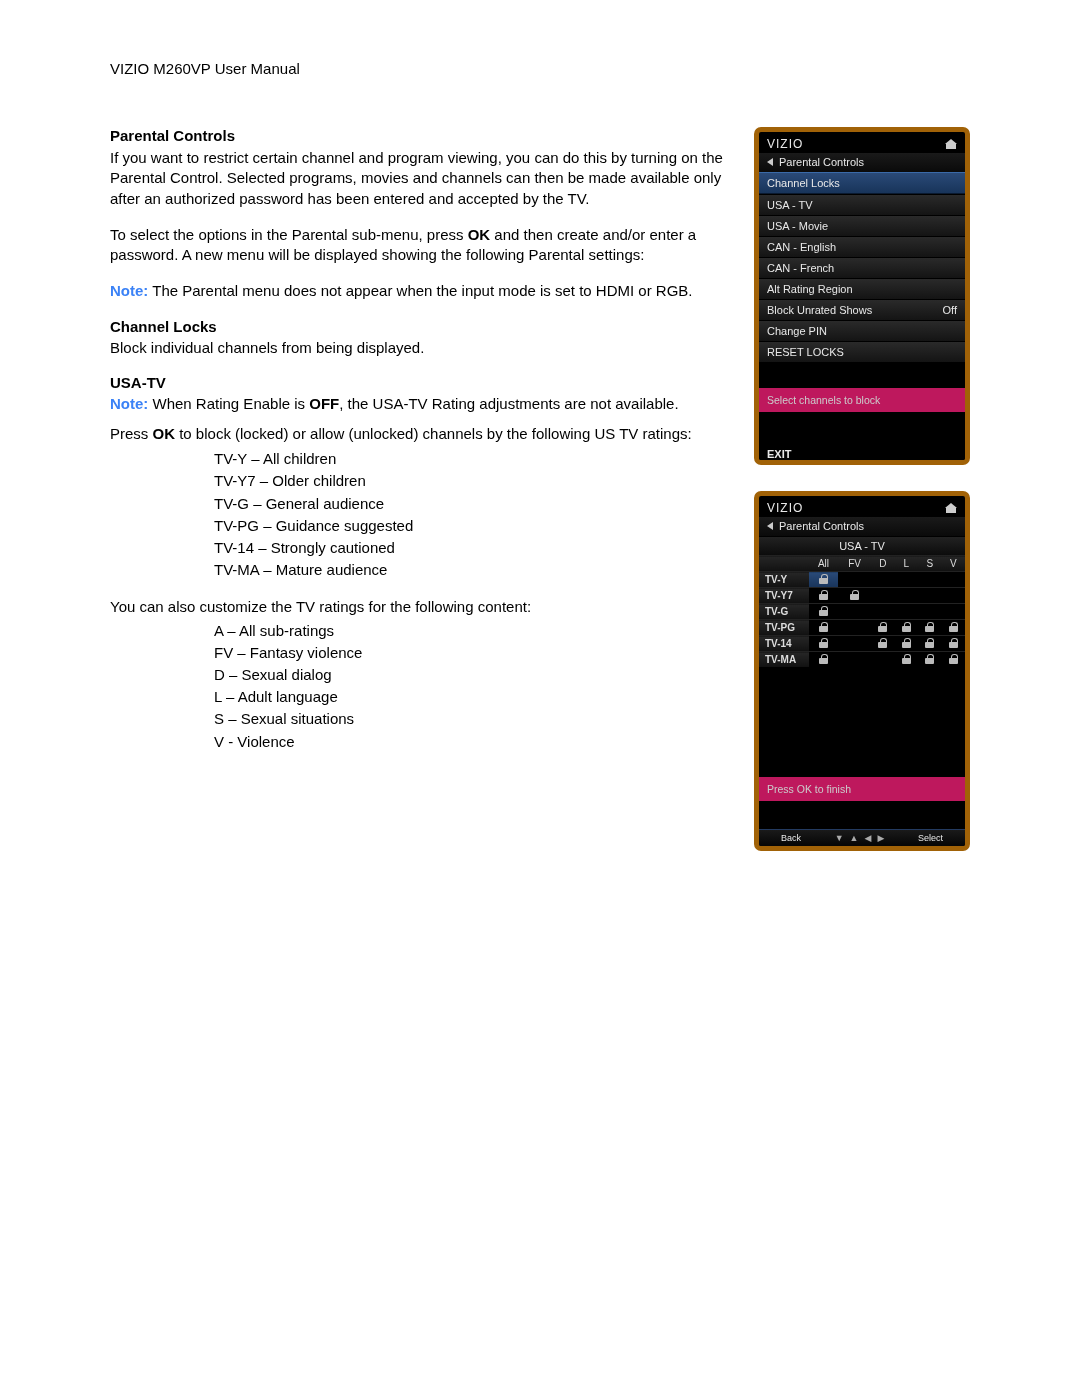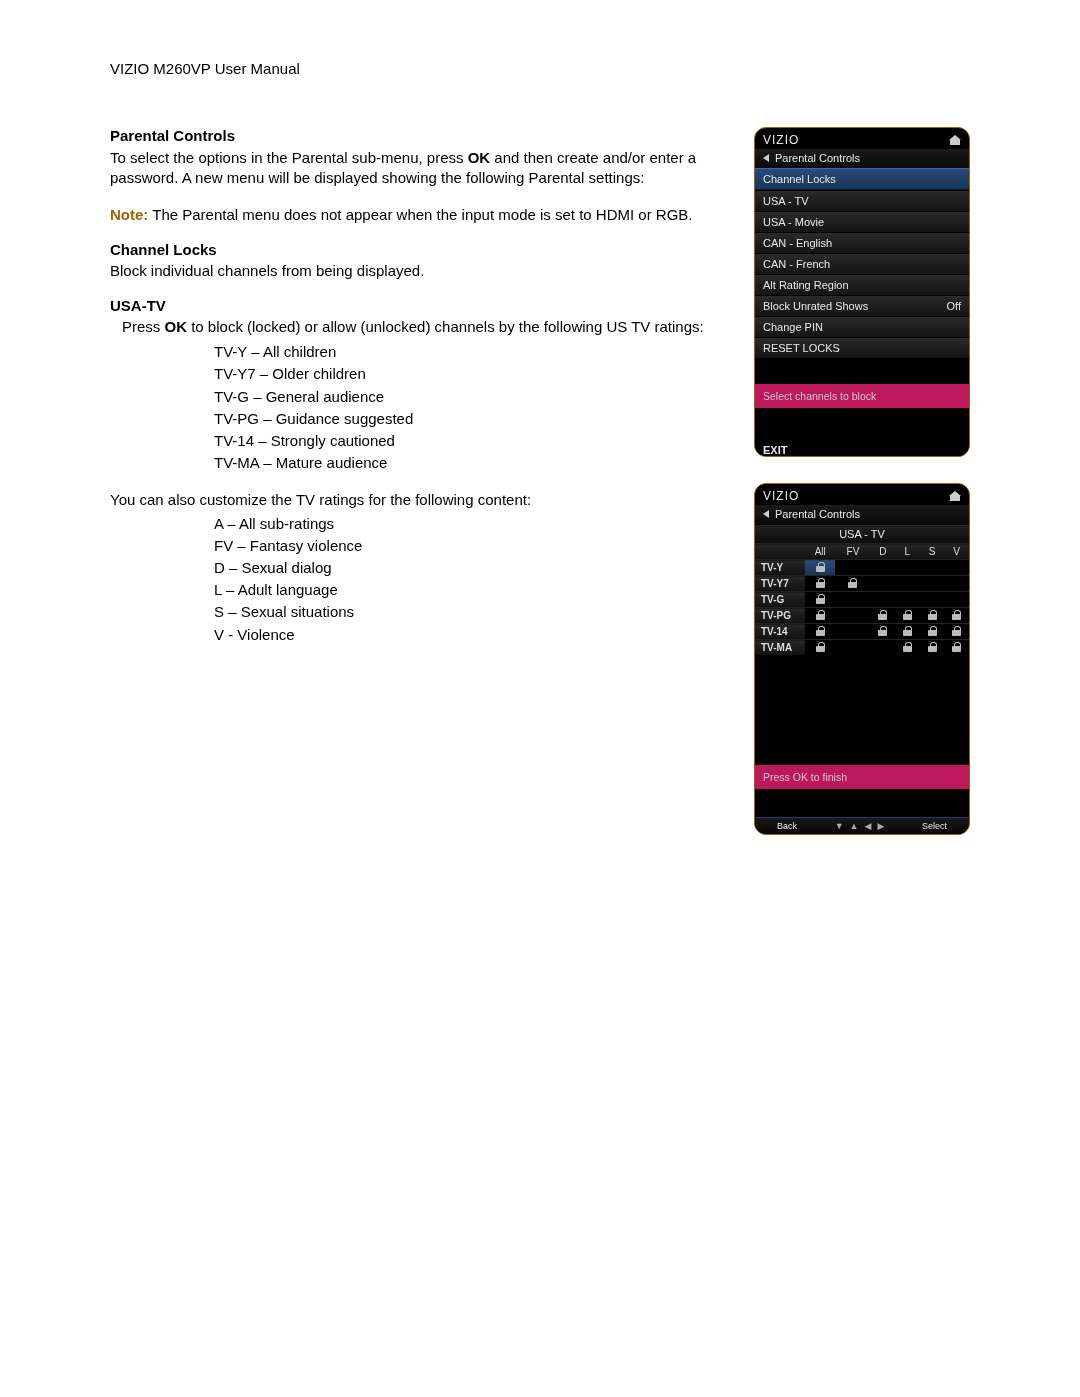--- a/index.html
+++ b/index.html
@@ -35,21 +35,21 @@
   h3 {
     font-size: 15px;
     font-weight: bold;
     margin: 0 0 4px 0;
   }
   p {
     margin: 0 0 16px 0;
     line-height: 1.35;
   }
   .note-label {
-    color: #a16207;
+    color: #3b82f6;
     font-weight: bold;
   }
   .sub-h {
     font-size: 15px;
     font-weight: bold;
     margin: 10px 0 3px 0;
   }
   .indent-list {
     margin: 2px 0 16px 104px;
     line-height: 1.48;
@@ -59,23 +59,23 @@
     margin-top: 300px;
     line-height: 1.5;
   }
   .footer .url { font-weight: bold; }
 
   
   .osd {
     background: #000;
     color: #e8e8e8;
     font-size: 11px;
-    border-radius: 12px;
+    border-radius: 7px;
     overflow: hidden;
-    border: 1px solid #a16207;
+    border: 5px solid #a16207;
   }
   .osd-head {
     display: flex;
     align-items: center;
     justify-content: space-between;
     padding: 5px 8px 2px 8px;
   }
   .osd-brand {
     font-family: "Arial Black", Arial, sans-serif;
     letter-spacing: 1px;
@@ -198,34 +198,38 @@
 </head>
 <body>
 
 <div class="page">
   <div class="header-line">VIZIO M260VP User Manual</div>
 
   <div class="two-col">
     <div class="left">
 
       <h3>Parental Controls</h3>
+      <p>If you want to restrict certain channel and program viewing, you can do this by turning on the Parental Control. Selected programs, movies and channels can then be made available only after an authorized password has been entered and accepted by the TV.</p>
 
       <p>
         <span>To select the options in the Parental sub-menu, press </span><b>OK</b><span> and then create and/or enter a password. A new menu will be displayed showing the following Parental settings:</span>
       </p>
 
       <p>
         <span class="note-label">Note:</span><span> The Parental menu does not appear when the input mode is set to HDMI or RGB.</span>
       </p>
 
       <div class="sub-h">Channel Locks</div>
       <p>Block individual channels from being displayed.</p>
 
       <div class="sub-h">USA-TV</div>
-      <p style="margin-bottom:4px;margin-left:12px;">
+      <p style="margin-bottom:10px;">
+        <span class="note-label">Note:</span><span> When Rating Enable is </span><b>OFF</b><span>, the USA-TV Rating adjustments are not available.</span>
+      </p>
+      <p style="margin-bottom:4px;">
         <span>Press </span><b>OK</b><span> to block (locked) or allow (unlocked) channels by the following US TV ratings:</span>
       </p>
       <div class="indent-list" style="white-space:pre-line;">TV-Y – All children
 TV-Y7 – Older children
 TV-G – General audience
 TV-PG – Guidance suggested
 TV-14 – Strongly cautioned
 TV-MA – Mature audience</div>
 
       <p style="margin-bottom:0;">You can also customize the TV ratings for the following content:</p>

